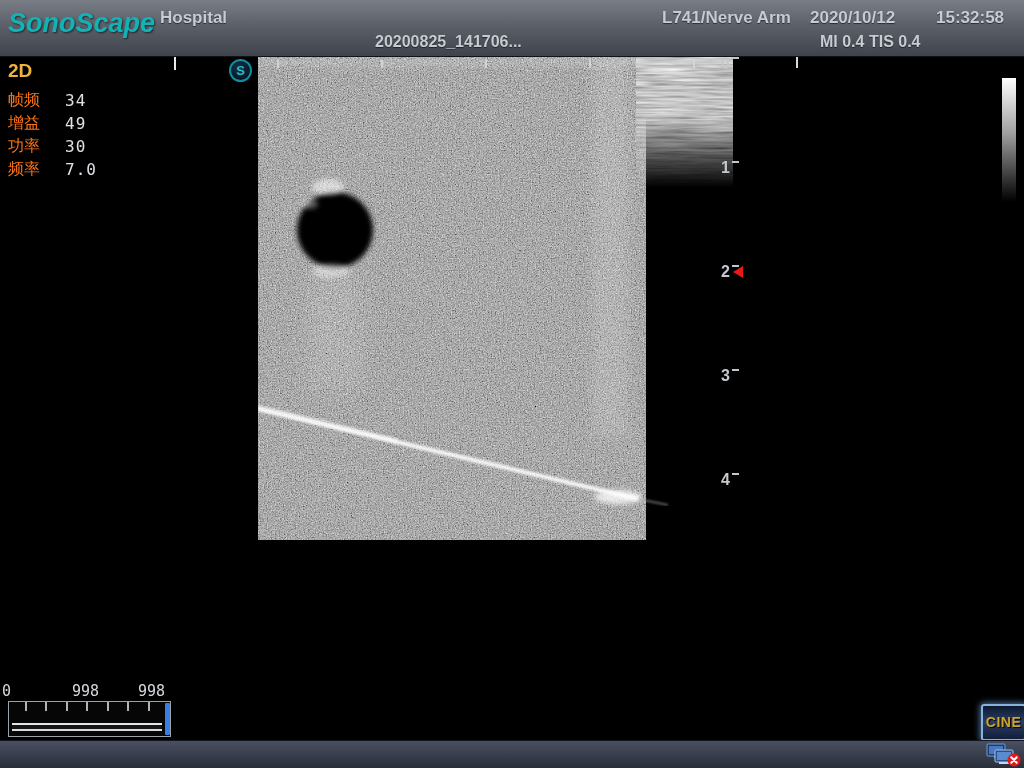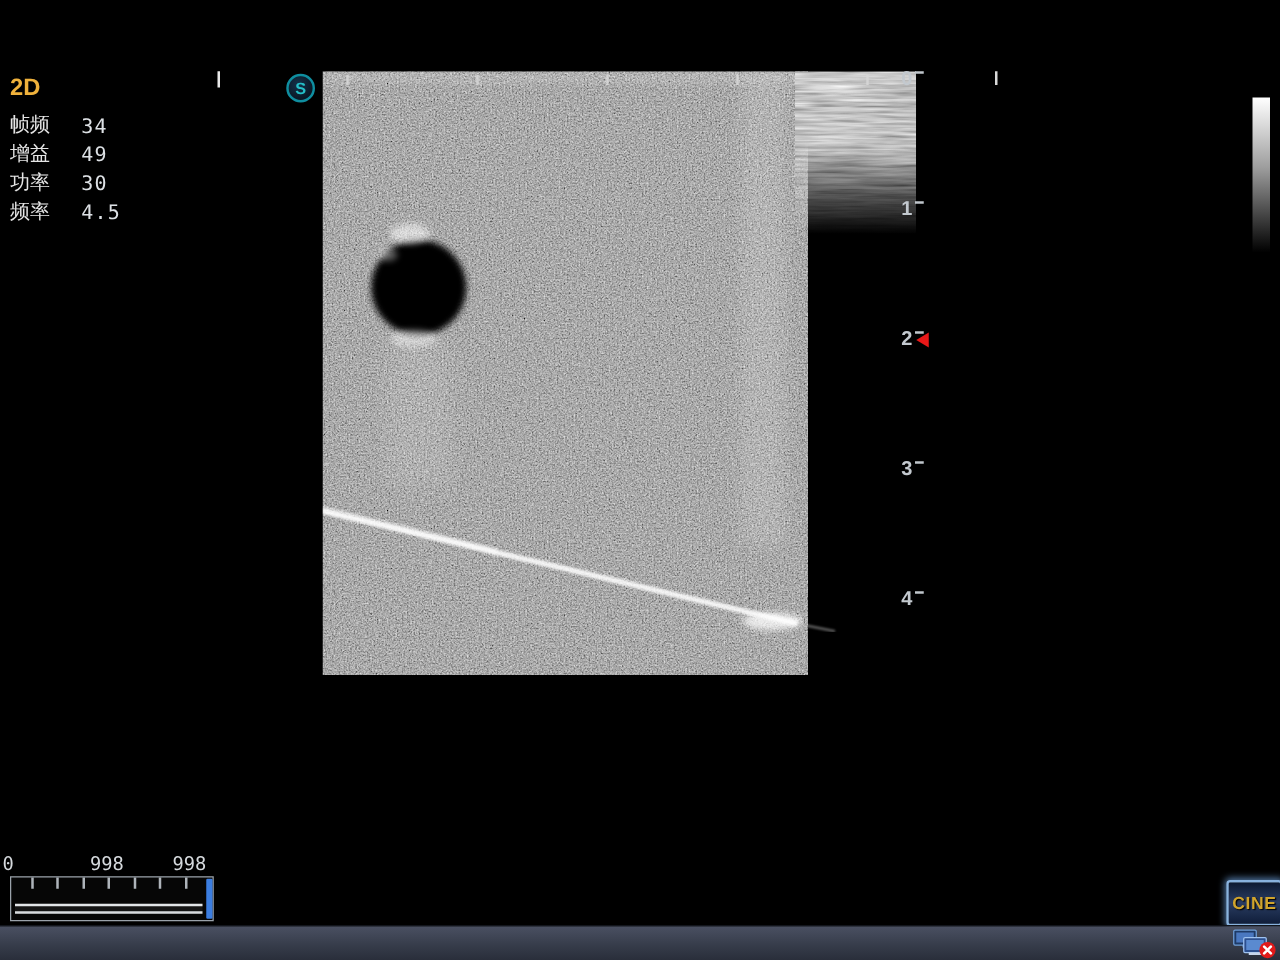--- a/index.html
+++ b/index.html
@@ -23,21 +23,21 @@
   .exam-id{left:375px;top:33px;font-size:16px;}
   .probe{left:662px;top:8px;font-size:17px;}
   .date{left:810px;top:8px;font-size:17px;}
   .time{left:936px;top:8px;font-size:17px;}
   .mi-tis{left:820px;top:33px;font-size:16px;}
 
   
   .params{position:absolute;left:8px;top:60px;width:150px;text-decoration:underline;}
   .mode{color:#f0b23c;font-size:19px;font-weight:bold;margin-bottom:7px;}
   .prow{display:flex;height:23px;align-items:center;}
-  .plabel{width:57px;color:#e5e5e5;font-size:16px;}
+  .plabel{width:57px;color:#f97316;font-size:16px;}
   .pvalue{color:#dde1e5;font-size:16px;font-family:"DejaVu Sans Mono",monospace;letter-spacing:1px;}
 
   .cursor-line{position:absolute;left:174px;top:57px;width:2px;height:13px;background:#e9e9e9;}
 
   .s-logo{
     position:absolute;left:229px;top:59px;width:23px;height:23px;border-radius:50%;
     background:radial-gradient(circle at 40% 35%,#14324a 0%,#0a1826 70%,#061018 100%);
     border:2px solid #0f8ea0;box-sizing:border-box;
     color:#25c0c8;font-size:13px;font-weight:bold;text-align:center;line-height:19px;
   }
@@ -89,38 +89,47 @@
     background:linear-gradient(180deg,#4a5062 0%,#363c4a 55%,#282d39 100%);
     border-top:1px solid #12151c;
   }
   .net-icon{position:absolute;left:986px;top:743px;}
 </style>
 </head>
 <body>
 
 <div id="screen">
 
+  <div class="topbar">
+    <span class="logo">SonoScape</span>
+    <span class="hospital">Hospital</span>
+    <span class="exam-id">20200825_141706...</span>
+    <span class="probe">L741/Nerve Arm</span>
+    <span class="date">2020/10/12</span>
+    <span class="time">15:32:58</span>
+    <span class="mi-tis">MI 0.4 TIS 0.4</span>
+  </div>
 
   <div class="params">
     <div class="mode">2D</div>
     <div class="prow">
       <span class="plabel">帧频</span>
       <span class="pvalue">34</span>
     </div>
     <div class="prow">
       <span class="plabel">增益</span>
       <span class="pvalue">49</span>
     </div>
     <div class="prow">
       <span class="plabel">功率</span>
       <span class="pvalue">30</span>
     </div>
     <div class="prow">
       <span class="plabel">频率</span>
-      <span class="pvalue">4.5</span>
+      <span class="pvalue">7.0</span>
     </div>
   </div>
 
   <div class="cursor-line"></div>
 
   <div class="s-logo">S</div>
 
   <div class="us-image">
     <svg width="475" height="483">
       <defs>

